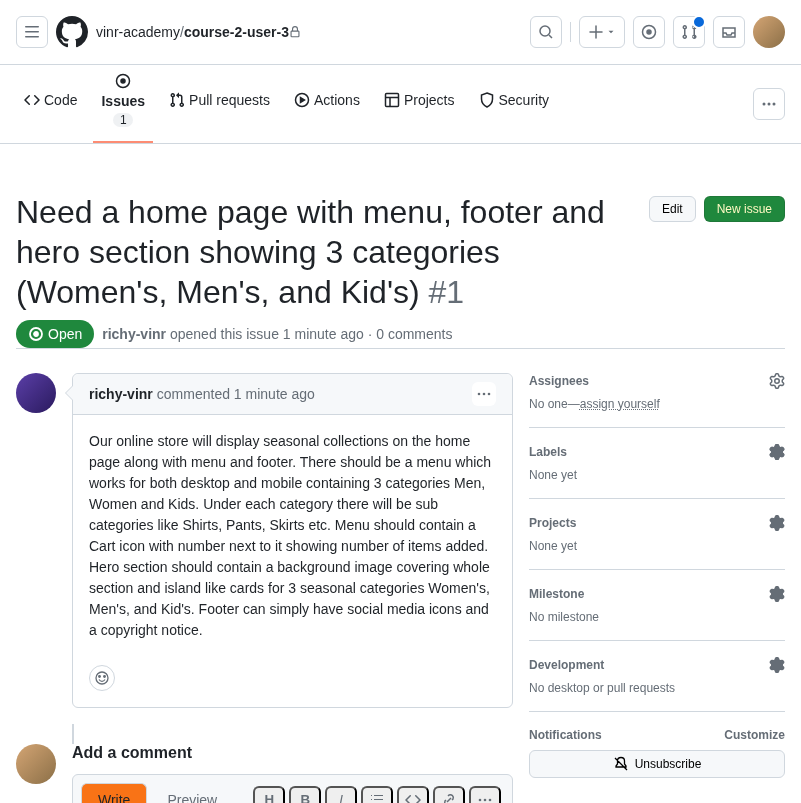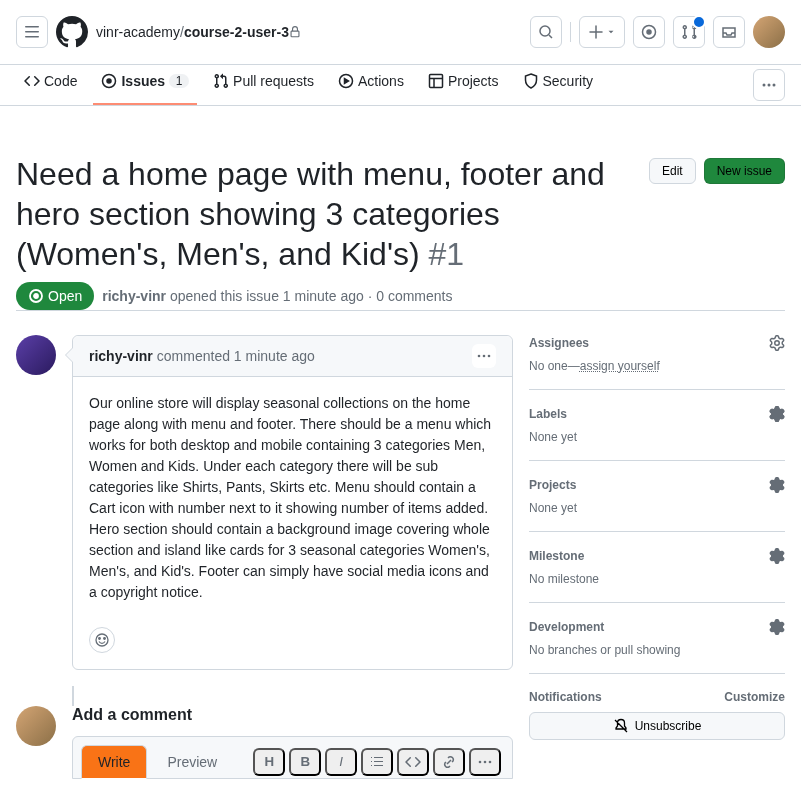--- a/index.html
+++ b/index.html
@@ -14,32 +14,32 @@
 .breadcrumb .bold { font-weight: 600; }
 .lock-ic { color: #656d76; }
 .header-right { display: flex; align-items: center; gap: 8px; }
 .avatar { width: 32px; height: 32px; border-radius: 50%; background: linear-gradient(135deg, #d4a574, #8b6f47); cursor: pointer; }
 .avatar.sm { width: 40px; height: 40px; }
 .add-btn { display: flex; align-items: center; gap: 2px; padding: 0 8px; height: 32px; border: 1px solid #d0d7de; border-radius: 6px; background: #fff; cursor: pointer; color: #656d76;}
 .notif-dot { position: relative; }
 .notif-dot::after { content: ''; position: absolute; top: -2px; right: -2px; width: 10px; height: 10px; background: #0969da; border-radius: 50%; border: 2px solid #fff; }
 .nav-tabs { display: flex; align-items: center; padding: 0 16px; border-bottom: 1px solid #d0d7de; gap: 8px; }
 .nav-tab { display: flex; align-items: center; gap: 4px; padding: 8px 8px 16px; color: #1f2328; cursor: pointer; font-size: 14px; position: relative; text-decoration: none; }
-.nav-tab.active { font-weight: 600; }
+.nav-tab.active { font-weight: 600; flex-direction: column; }
 .nav-tab.active::after { content: ''; position: absolute; bottom: 0; left: 0; right: 0; height: 2px; background: #fd8c73; }
 .counter { background: #afb8c133; border-radius: 10px; padding: 0 6px; font-size: 12px; min-width: 20px; text-align: center; font-weight: 400; }
 .kebab { margin-left: auto; }
 .main { padding: 24px 16px; display: flex; gap: 24px; }
 .content { flex: 1; min-width: 0; }
 .title-row { display: flex; align-items: flex-start; gap: 16px; margin-bottom: 8px; margin-top: 24px; }
 .title { font-size: 32px; font-weight: 400; line-height: 1.25; flex: 1; }
 .title .num { color: #656d76; font-weight: 300; }
 .title-actions { display: flex; gap: 8px; flex-shrink: 0; margin-top: 4px;}
 .btn { padding: 5px 12px; border-radius: 6px; font-size: 12px; cursor: pointer; border: 1px solid #d0d7de; background: #f6f8fa; font-weight: 500;}
-.btn.primary { background: #1f883d; color: #000000; border-color: rgba(31,35,40,0.15); }
+.btn.primary { background: #1f883d; color: #fef9c3; border-color: rgba(31,35,40,0.15); }
 .meta-row { display: flex; align-items: center; gap: 8px; border-bottom: 1px solid #d0d7de; margin-bottom: 24px; color: #656d76; flex-wrap: wrap;}
 .state-badge { background: #1f883d; color: #fff; padding: 6px 12px; border-radius: 20px; display: flex; align-items: center; gap: 4px; font-weight: 500;}
 .author { color: #656d76; font-weight: 600; }
 .layout { display: flex; gap: 16px; }
 .timeline { flex: 1; min-width: 0; }
 .comment-wrap { display: flex; gap: 16px; margin-bottom: 16px;}
 .comment-box { flex: 1; border: 1px solid #d0d7de; border-radius: 6px; position: relative; }
 .comment-box::before { content: ''; position: absolute; left: -8px; top: 11px; width: 0; height: 0; border: 8px solid transparent; border-right-color: #d0d7de; border-left: none;}
 .comment-box::after { content: ''; position: absolute; left: -7px; top: 11px; width: 0; height: 0; border: 8px solid transparent; border-right-color: #f6f8fa; border-left: none;}
 .comment-head { background: #f6f8fa; padding: 8px 16px; border-bottom: 1px solid #d0d7de; border-radius: 6px 6px 0 0; display: flex; align-items: center; color: #656d76;}
@@ -334,21 +334,21 @@
         </div>
         <div class="side-section">
           <div class="side-head">
             <span>Development</span>
             <span class="gear">
                 <svg width="16" height="16" viewBox="0 0 16 16" fill="currentColor">
                   <path d="M8 0a8.2 8.2 0 0 1 .701.031C9.444.095 9.99.645 10.16 1.29l.288 1.107c.018.066.079.158.212.224.231.114.454.243.668.386.123.082.233.09.299.071l1.103-.303c.644-.176 1.392.021 1.82.63.27.385.506.792.704 1.218.315.675.111 1.422-.364 1.891l-.814.806c-.049.048-.098.147-.088.294.016.257.016.515 0 .772-.01.147.038.246.088.294l.814.806c.475.469.679 1.216.364 1.891a7.977 7.977 0 0 1-.704 1.217c-.428.61-1.176.807-1.82.63l-1.102-.302c-.067-.019-.177-.011-.3.071a5.909 5.909 0 0 1-.668.386c-.133.066-.194.158-.211.224l-.29 1.106c-.168.646-.715 1.196-1.458 1.26a8.006 8.006 0 0 1-1.402 0c-.743-.064-1.289-.614-1.458-1.26l-.289-1.106c-.018-.066-.079-.158-.212-.224a5.738 5.738 0 0 1-.668-.386c-.123-.082-.233-.09-.299-.071l-1.103.303c-.644.176-1.392-.021-1.82-.63a8.12 8.12 0 0 1-.704-1.218c-.315-.675-.111-1.422.363-1.891l.815-.806c.05-.048.098-.147.088-.294a6.214 6.214 0 0 1 0-.772c.01-.147-.038-.246-.088-.294l-.815-.806C.635 6.045.431 5.298.746 4.623a7.92 7.92 0 0 1 .704-1.217c.428-.61 1.176-.807 1.82-.63l1.102.302c.067.019.177.011.3-.071.214-.143.437-.272.668-.386.133-.066.194-.158.211-.224l.29-1.106C6.009.645 6.556.095 7.299.03 7.53.01 7.764 0 8 0Zm3 8a3 3 0 1 1-6 0 3 3 0 0 1 6 0Z"></path>
                 </svg>
               </span>
           </div>
-          <div class="side-body">No branches or pull showing</div>
+          <div class="side-body">No desktop or pull requests</div>
         </div>
         <div class="side-section" style="border-bottom:none;">
           <div class="side-head">
             <span>Notifications</span>
             <a class="customize">Customize</a>
           </div>
           <button class="unsubscribe-btn">
             <svg width="16" height="16" viewBox="0 0 16 16" fill="currentColor">
                 <path d="M8 1.5c-2 0-3.5 1.5-3.5 3.5v3l-1.5 2v1h2.5M8 1.5c2 0 3.5 1.5 3.5 3.5v3l1.5 2v1h-10M2 2l12 12" fill="none" stroke="currentColor" stroke-width="1.3"></path>
               </svg>

